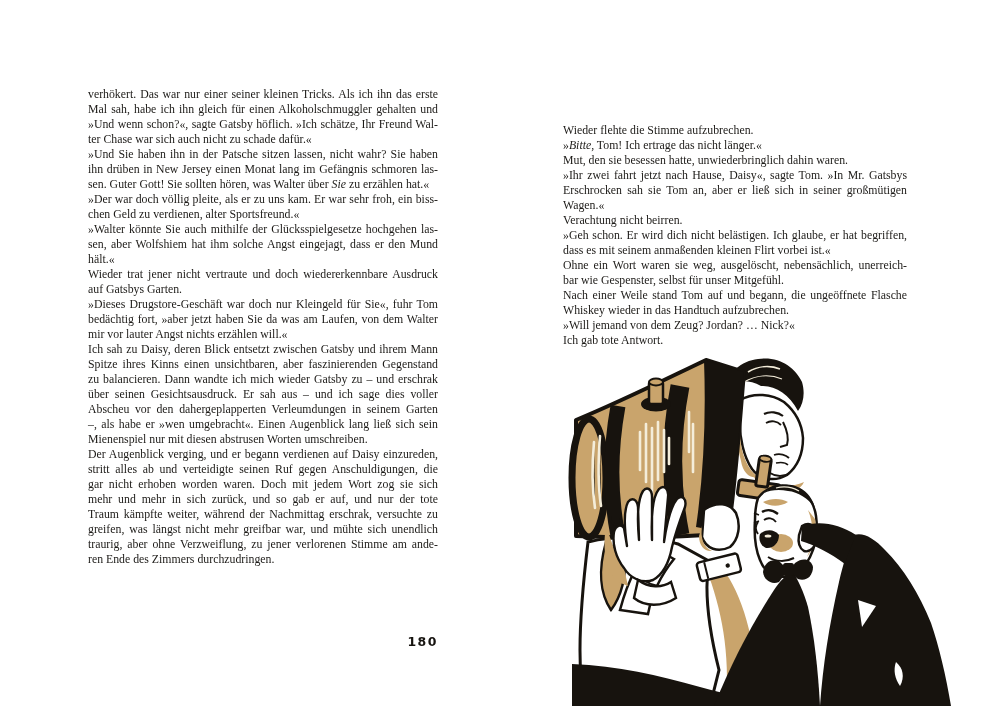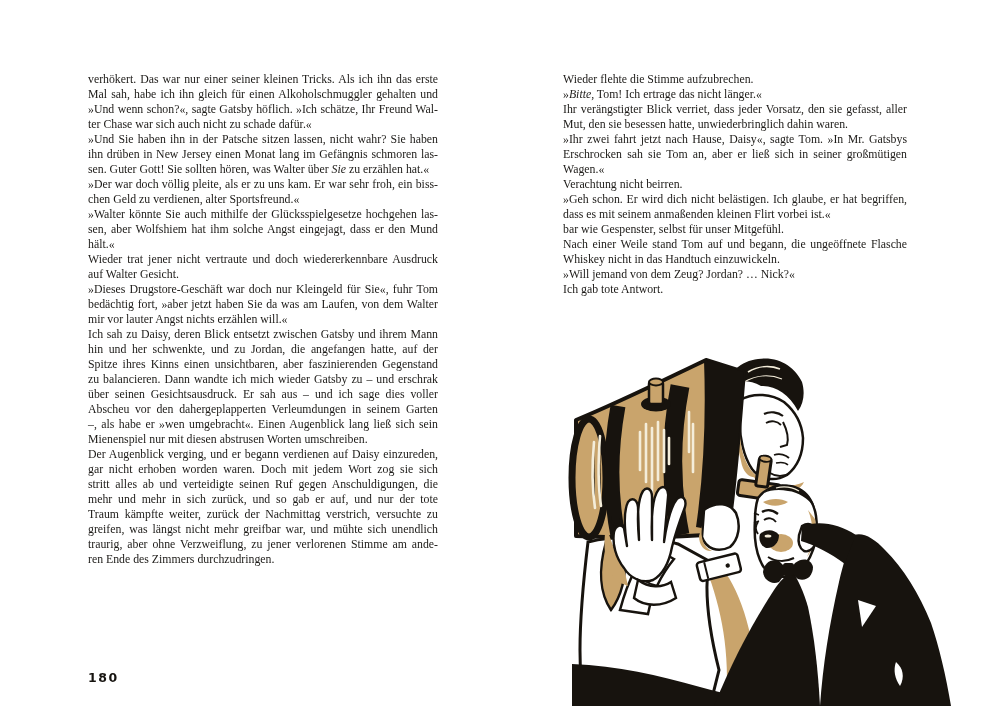--- a/index.html
+++ b/index.html
@@ -2,32 +2,32 @@
 <html><head>
 <meta charset="utf-8">
 <style>
   html,body{margin:0;padding:0;}
   body{
     width:1000px;height:706px;position:relative;overflow:hidden;
     background:#ffffff;
     font-family:"Liberation Serif", serif;
   }
   .page-col{
-    position:absolute;top:72px;width:350px;
+    position:absolute;top:87px;width:350px;
     font-size:11.8px;line-height:15px;color:#1c1a17;
   }
   #left-col{left:88px;}
-  #right-col{left:563px;width:344px;}
+  #right-col{left:563px;width:344px;margin-top:36px;}
   .line{
     height:15px;text-align:justify;text-align-last:justify;
     -moz-text-align-last:justify;
   }
   .line.pend{text-align-last:left;-moz-text-align-last:left;}
   .pagenum{
-    position:absolute;left:88px;top:670px;width:350px;text-align:left;
+    position:absolute;left:88px;top:634px;width:350px;text-align:right;
     font-family:"DejaVu Sans", sans-serif;font-weight:bold;
     font-size:12.5px;letter-spacing:1.5px;color:#16130f;
   }
   #illus{position:absolute;left:558px;top:330px;width:442px;height:376px;}
 </style>
 </head>
 <body>
 
 <div class="page-col" id="left-col">
     <div class="line">verhökert. Das war nur einer seiner kleinen Tricks. Als ich ihn das erste</div>
@@ -36,55 +36,54 @@
     <div class="line pend">ter Chase war sich auch nicht zu schade dafür.«</div>
     <div class="line">»Und Sie haben ihn in der Patsche sitzen lassen, nicht wahr? Sie haben</div>
     <div class="line">ihn drüben in New Jersey einen Monat lang im Gefängnis schmoren las-</div>
     <div class="line pend">sen. Guter Gott! Sie sollten hören, was Walter über <i>Sie</i> zu erzählen hat.«</div>
     <div class="line">»Der war doch völlig pleite, als er zu uns kam. Er war sehr froh, ein biss-</div>
     <div class="line pend">chen Geld zu verdienen, alter Sportsfreund.«</div>
     <div class="line">»Walter könnte Sie auch mithilfe der Glücksspielgesetze hochgehen las-</div>
     <div class="line">sen, aber Wolfshiem hat ihm solche Angst eingejagt, dass er den Mund</div>
     <div class="line pend">hält.«</div>
     <div class="line">Wieder trat jener nicht vertraute und doch wiedererkennbare Ausdruck</div>
-    <div class="line pend">auf Walter Gesicht.</div>
+    <div class="line pend">auf Gatsbys Garten.</div>
     <div class="line">»Dieses Drugstore-Geschäft war doch nur Kleingeld für Sie«, fuhr Tom</div>
     <div class="line">bedächtig fort, »aber jetzt haben Sie da was am Laufen, von dem Walter</div>
     <div class="line pend">mir vor lauter Angst nichts erzählen will.«</div>
     <div class="line">Ich sah zu Daisy, deren Blick entsetzt zwischen Gatsby und ihrem Mann</div>
-    <div class="line">hin und her schwenkte, und zu Jordan, die angefangen hatte, auf der</div>
     <div class="line">Spitze ihres Kinns einen unsichtbaren, aber faszinierenden Gegenstand</div>
     <div class="line">zu balancieren. Dann wandte ich mich wieder Gatsby zu – und erschrak</div>
     <div class="line">über seinen Gesichtsausdruck. Er sah aus – und ich sage dies voller</div>
     <div class="line">Abscheu vor den dahergeplapperten Verleumdungen in seinem Garten</div>
     <div class="line">–, als habe er »wen umgebracht«. Einen Augenblick lang ließ sich sein</div>
     <div class="line pend">Mienenspiel nur mit diesen abstrusen Worten umschreiben.</div>
     <div class="line">Der Augenblick verging, und er begann verdienen auf Daisy einzureden,</div>
+    <div class="line">stritt alles ab und verteidigte seinen Ruf gegen Anschuldigungen, die</div>
     <div class="line">gar nicht erhoben worden waren. Doch mit jedem Wort zog sie sich</div>
-    <div class="line">stritt alles ab und verteidigte seinen Ruf gegen Anschuldigungen, die</div>
     <div class="line">mehr und mehr in sich zurück, und so gab er auf, und nur der tote</div>
-    <div class="line">Traum kämpfte weiter, zurück der Nachmittag verstrich, versuchte zu</div>
+    <div class="line">Traum kämpfte weiter, während der Nachmittag erschrak, versuchte zu</div>
     <div class="line">greifen, was längst nicht mehr greifbar war, und mühte sich unendlich</div>
     <div class="line">traurig, aber ohne Verzweiflung, zu jener verlorenen Stimme am ande-</div>
     <div class="line pend">ren Ende des Zimmers durchzudringen.</div>
   </div>
 <div class="page-col" id="right-col">
     <div class="line pend">Wieder flehte die Stimme aufzubrechen.</div>
     <div class="line pend">»<i>Bitte</i>, Tom! Ich ertrage das nicht länger.«</div>
-    <div class="line">Ihr verängstigter Blick verriet, dass jeder Vorsatz, den sie gefasst, aller</div>
     <div class="line pend">Mut, den sie besessen hatte, unwiederbringlich dahin waren.</div>
     <div class="line">»Ihr zwei fahrt jetzt nach Hause, Daisy«, sagte Tom. »In Mr. Gatsbys</div>
     <div class="line">Erschrocken sah sie Tom an, aber er ließ sich in seiner großmütigen</div>
     <div class="line pend">Wagen.«</div>
     <div class="line pend">Verachtung nicht beirren.</div>
     <div class="line">»Geh schon. Er wird dich nicht belästigen. Ich glaube, er hat begriffen,</div>
     <div class="line pend">dass es mit seinem anmaßenden kleinen Flirt vorbei ist.«</div>
+    <div class="line">Ohne ein Wort waren sie weg, ausgelöscht, nebensächlich, unerreich-</div>
     <div class="line pend">bar wie Gespenster, selbst für unser Mitgefühl.</div>
     <div class="line">Nach einer Weile stand Tom auf und begann, die ungeöffnete Flasche</div>
-    <div class="line pend">Whiskey nicht in das Handtuch einzuwickeln.</div>
+    <div class="line pend">Whiskey wieder in das Handtuch aufzubrechen.</div>
     <div class="line pend">»Will jemand von dem Zeug? Jordan? … Nick?«</div>
     <div class="line pend">Ich gab tote Antwort.</div>
   </div>
 
 <div class="pagenum">180</div>
 
 <svg id="illus" viewBox="0 0 442 376" role="img" xmlns="http://www.w3.org/2000/svg" aria-label="Ink illustration: a dark-haired man carries a large tan barrel with black hoops on his shoulder, one hand spread on its staves, while a stout bald man in a black tuxedo and bow tie presses his face to the barrel's wooden tap.">
 
   <g>
     <path d="M182,70 C196,62 214,64 226,72 C238,82 244,94 245,108 C245,124 239,137 229,145

